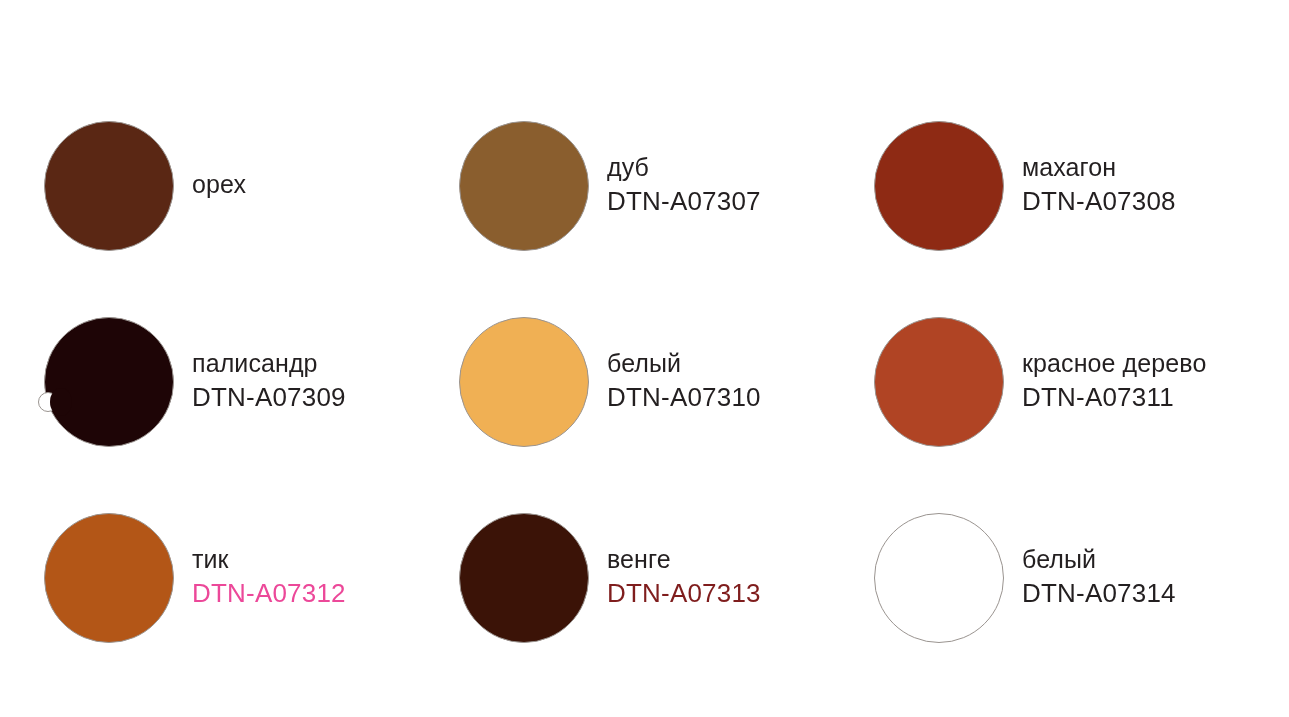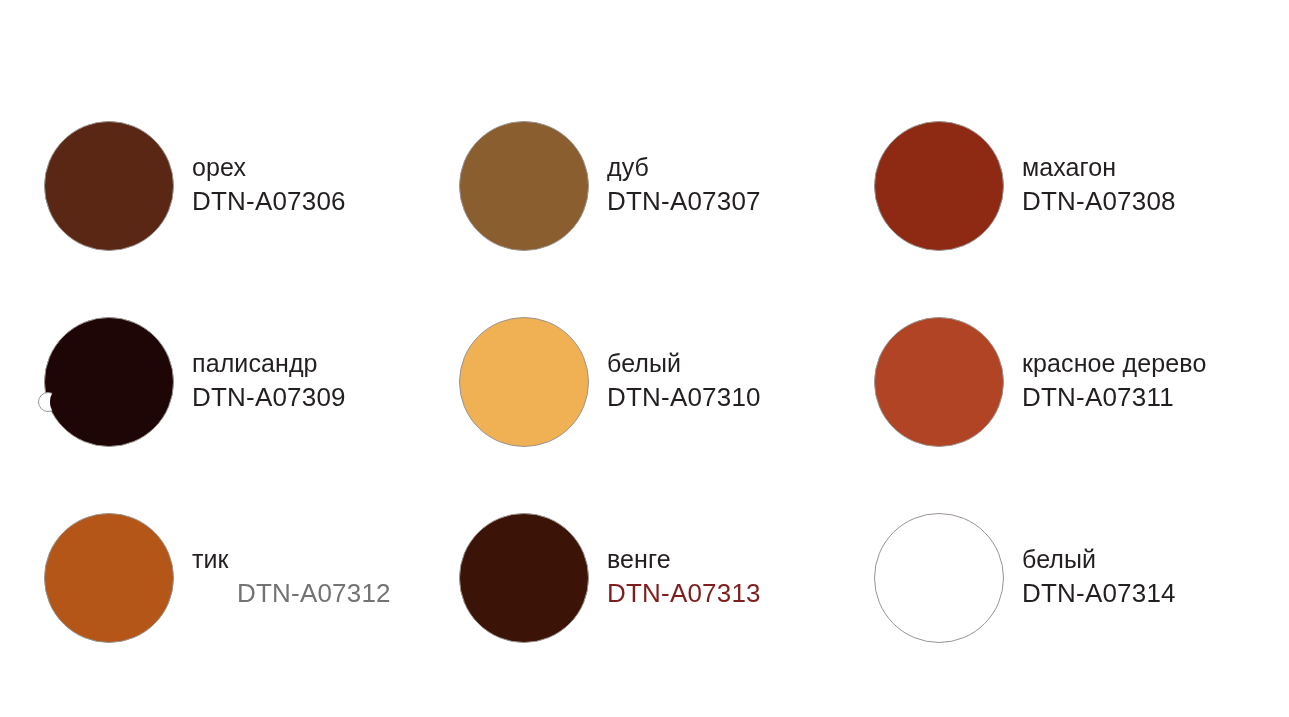--- a/index.html
+++ b/index.html
@@ -116,21 +116,20 @@
 
 <div class="palette" style="background: rgb(255, 255, 255);">
   <div class="swatch-grid">
 
     <div class="swatch-cell">
       <div class="swatch-disc-wrap">
         <div class="swatch-disc" style="background: rgb(90, 39, 20); border-color: rgb(154, 148, 144);"></div>
       </div>
       <div class="swatch-labels">
         <span class="swatch-name" style="color: rgb(35, 31, 32);">орех</span>
-        <span class="swatch-code" style="color: rgb(35, 31, 32);">DTN-A07306</span>
       </div>
     </div>
 
     <div class="swatch-cell">
       <div class="swatch-disc-wrap">
         <div class="swatch-disc" style="background: rgb(138, 94, 46); border-color: rgb(154, 148, 144);"></div>
       </div>
       <div class="swatch-labels">
         <span class="swatch-name" style="color: rgb(35, 31, 32);">дуб</span>
         <span class="swatch-code" style="color: rgb(35, 31, 32);">DTN-A07307</span>
@@ -176,21 +175,21 @@
         <span class="swatch-code" style="color: rgb(35, 31, 32);">DTN-A07311</span>
       </div>
     </div>
 
     <div class="swatch-cell">
       <div class="swatch-disc-wrap">
         <div class="swatch-disc" style="background: rgb(179, 86, 23); border-color: rgb(154, 148, 144);"></div>
       </div>
       <div class="swatch-labels">
         <span class="swatch-name" style="color: rgb(35, 31, 32);">тик</span>
-        <span class="swatch-code" style="color: #737373; margin-left: 45px;">DTN-A07312</span>
+        <span class="swatch-code" style="color: #ec4899;">DTN-A07312</span>
       </div>
     </div>
 
     <div class="swatch-cell">
       <div class="swatch-disc-wrap">
         <div class="swatch-disc" style="background: rgb(59, 19, 7); border-color: rgb(154, 148, 144);"></div>
       </div>
       <div class="swatch-labels">
         <span class="swatch-name" style="color: rgb(35, 31, 32);">венге</span>
         <span class="swatch-code" style="color: #7f1d1d;">DTN-A07313</span>

